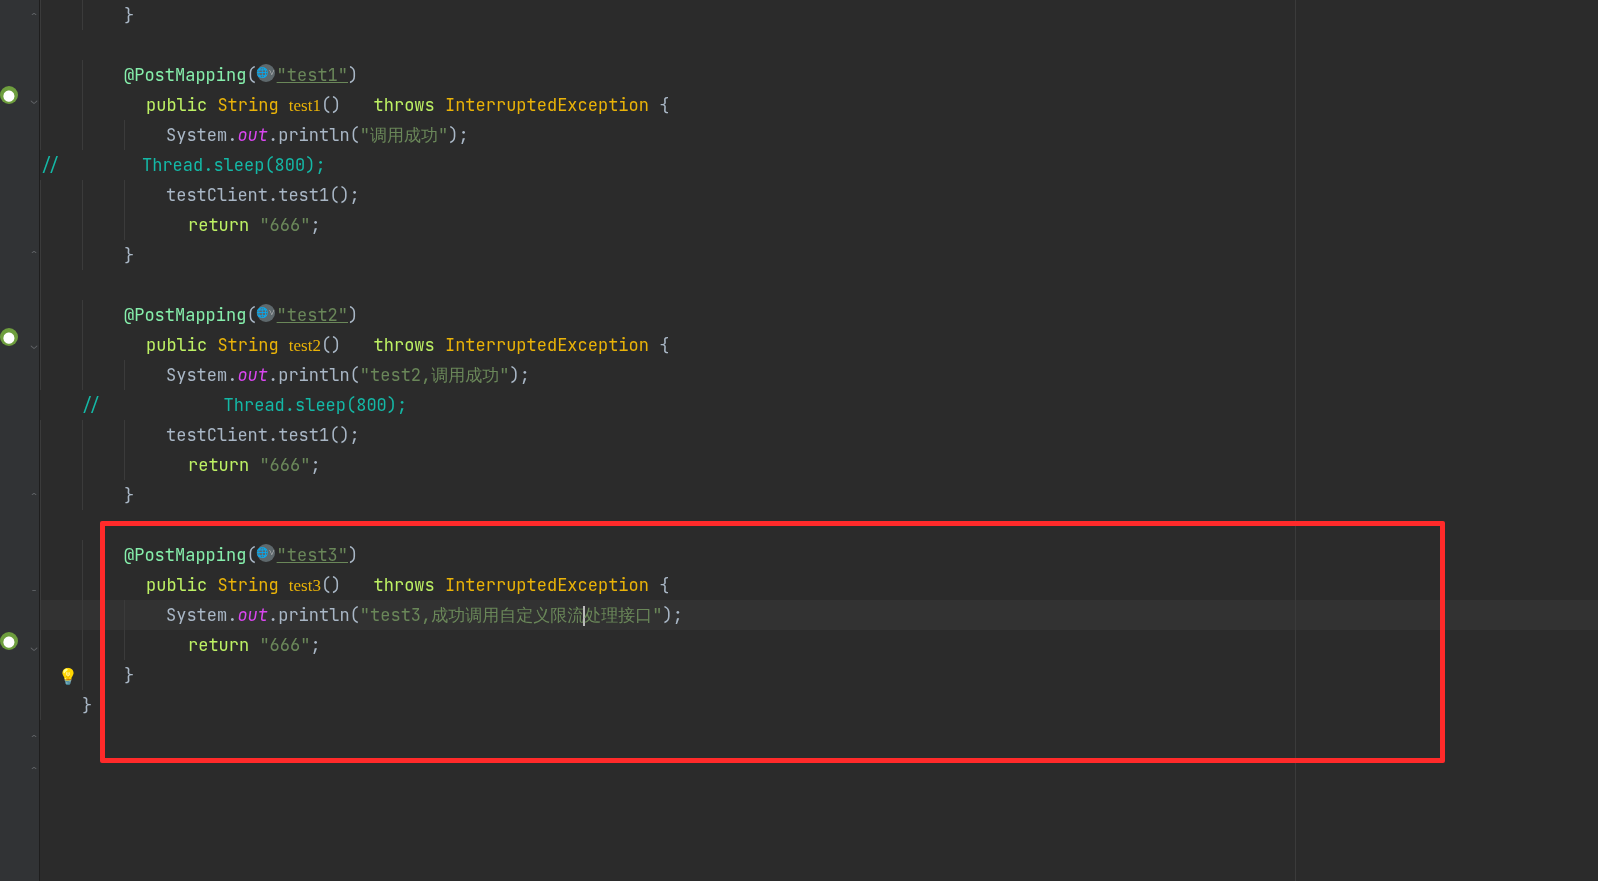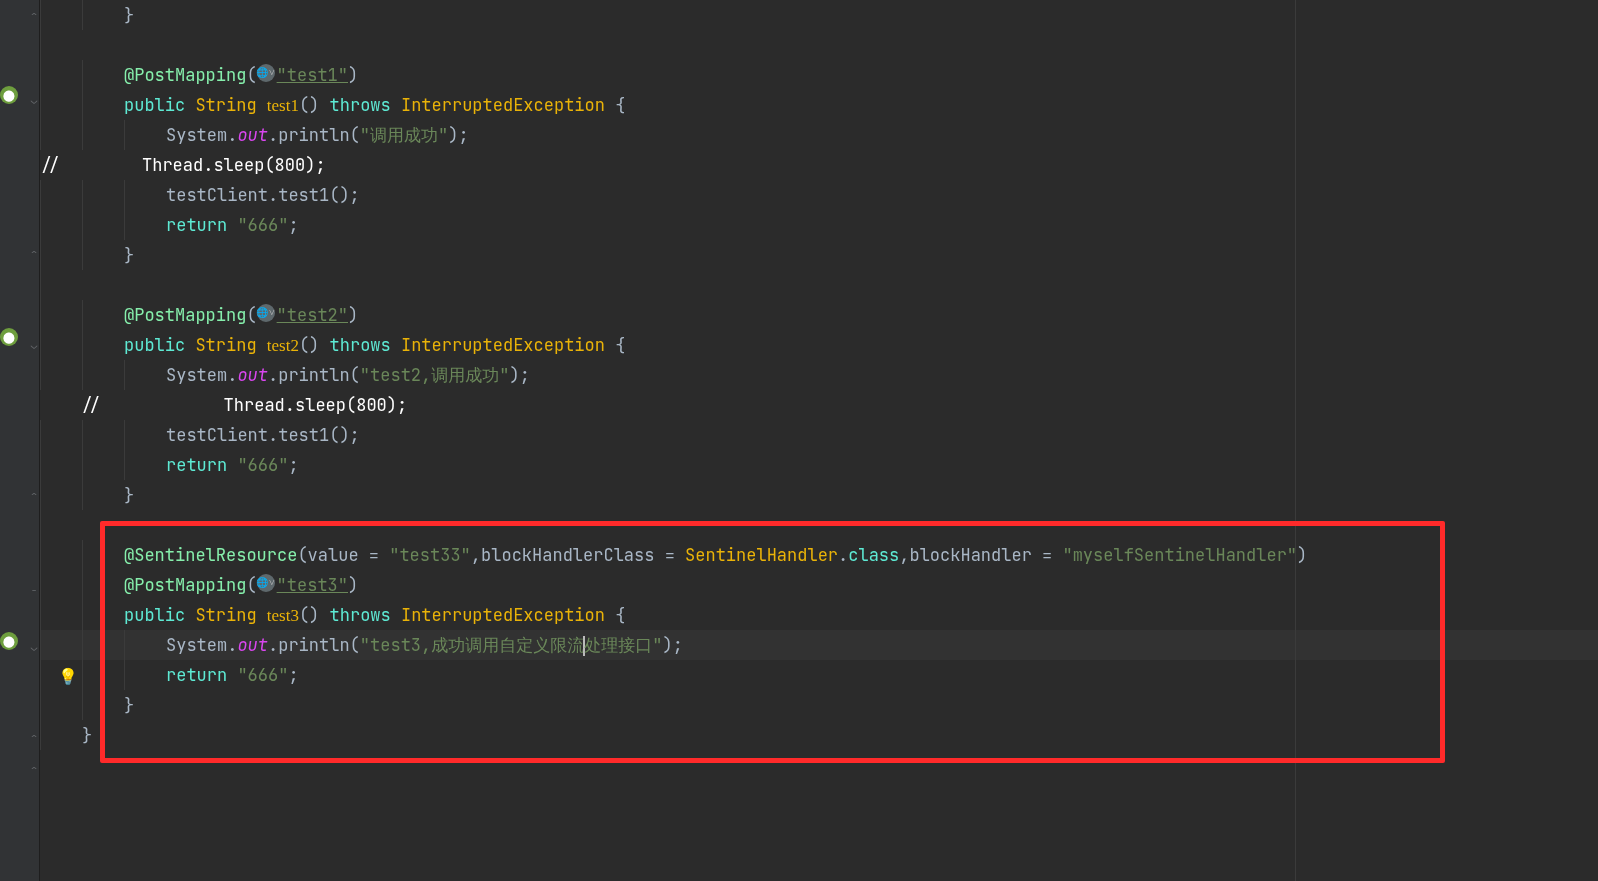--- a/index.html
+++ b/index.html
@@ -76,27 +76,27 @@
     left:100px;
     top:521px;
     width:1345px;
     height:242px;
     border:5px solid #ff2a2a;
     border-radius:2px;
     pointer-events:none;
     z-index:5;
   }
   
-  .kw { color:#5eead4; }       
+  .kw { color:#bef264;margin-left:22px; }       
   .ann { color:#86efac; }      
   .str { color:#6a8759; }      
   .type { color:#eab308; }     
   .method { color:#eab308;font-family:Liberation Serif, serif; }   
   .static-it { color:#d946ef; font-style:italic; } 
-  .comment { color:#ffffff; }
+  .comment { color:#14b8a6; }
   .comment-cn { color:#808080; font-family:"Microsoft YaHei","SimSun",sans-serif; }
   .url-str { color:#6a8759; text-decoration:underline; }
   .cursor {
     display:inline-block;
     width:2px; height:20px;
     background:#bbbbbb;
     vertical-align:middle;
     margin:0 -1px;
   }
   .globe-icon {
@@ -145,21 +145,20 @@
 <div class="line"><span class="indent-guide"></span><span class="indent-guide"></span>}</div>
 <div class="line"><span class="indent-guide"></span></div>
 <div class="line"><span class="indent-guide"></span><span class="indent-guide"></span><span class="ann">@PostMapping</span>(<span class="globe-icon">🌐˅</span><span class="url-str">"test2"</span>)</div>
 <div class="line"><span class="indent-guide"></span><span class="indent-guide"></span><span class="kw">public</span> <span class="type">String</span> <span class="method">test2</span>() <span class="kw">throws</span> <span class="type">InterruptedException</span> {</div>
 <div class="line"><span class="indent-guide"></span><span class="indent-guide"></span><span class="indent-guide"></span><span>System.</span><span class="static-it">out</span><span>.println(</span><span class="str">"test2,调用成功"</span>);</div>
 <div class="line">    <span class="comment">//            Thread.sleep(800);</span></div>
 <div class="line"><span class="indent-guide"></span><span class="indent-guide"></span><span class="indent-guide"></span><span>testClient.test1();</span></div>
 <div class="line"><span class="indent-guide"></span><span class="indent-guide"></span><span class="indent-guide"></span><span class="kw">return</span> <span class="str">"666"</span>;</div>
 <div class="line"><span class="indent-guide"></span><span class="indent-guide"></span>}</div>
 <div class="line"><span class="indent-guide"></span></div>
-<div class="line"><span class="indent-guide"></span><span class="indent-guide"></span><span class="ann">@SentinelResource</span>(<span>value</span> = <span class="str">"test33"</span>,<span>blockHandlerClass</span> = <span class="type">SentinelHandler</span>.<span class="kw">class</span>,<span>blockHandler</span> = <span class="str">"myselfSentinelHandler"</span>)</div>
 <div class="line"><span class="indent-guide"></span><span class="indent-guide"></span><span class="ann">@PostMapping</span>(<span class="globe-icon">🌐˅</span><span class="url-str">"test3"</span>)</div>
 <div class="line"><span class="indent-guide"></span><span class="indent-guide"></span><span class="kw">public</span> <span class="type">String</span> <span class="method">test3</span>() <span class="kw">throws</span> <span class="type">InterruptedException</span> {</div>
 <div class="line current-line"><span class="indent-guide"></span><span class="indent-guide"></span><span class="indent-guide"></span><span>System.</span><span class="static-it">out</span><span>.println(</span><span class="str">"test3,成功调用自定义限流</span><span class="cursor"></span><span class="str">处理接口"</span>);</div>
 <div class="line"><span class="indent-guide"></span><span class="indent-guide"></span><span class="indent-guide"></span><span class="kw">return</span> <span class="str">"666"</span>;</div>
 <div class="line"><span class="indent-guide"></span><span class="indent-guide"></span>}</div>
 <div class="line"><span class="indent-guide"></span><span>}</span></div>
 
 </div>
 
 <div class="highlight-box"></div>

